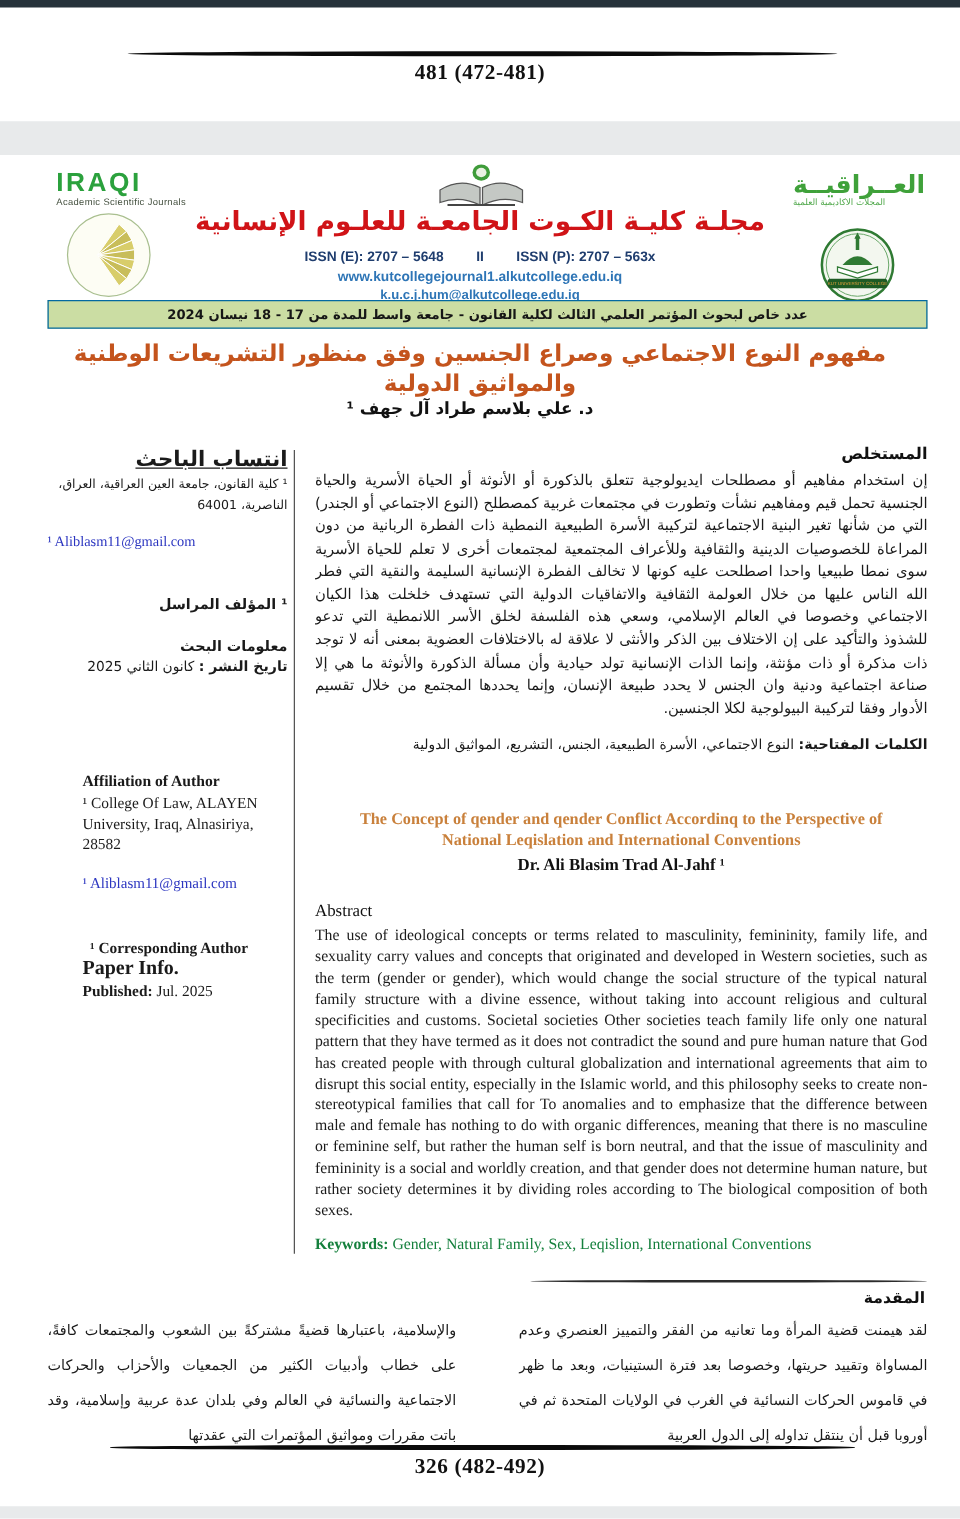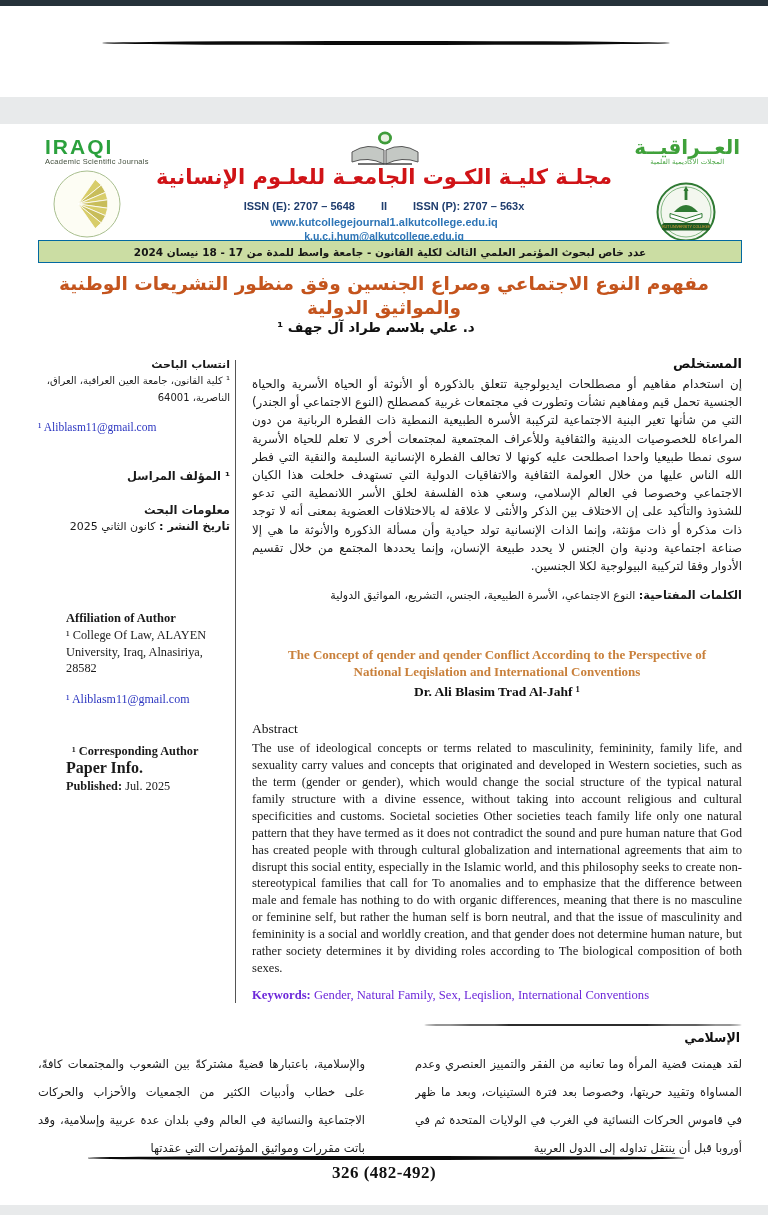--- a/index.html
+++ b/index.html
@@ -32,21 +32,21 @@
                   direction:rtl; color:#d01317; font-weight:bold; font-size:21px;
                   font-family:"DejaVu Sans", sans-serif; }
   .issnline { position:absolute; left:120px; right:120px; top:200px; display:flex;
               justify-content:center; gap:26px; color:#1f3d6e; font-weight:bold;
               font-size:11px; font-family:"Liberation Sans", sans-serif; }
   .weblink { position:absolute; left:120px; right:120px; top:216px; text-align:center;
              color:#2e75b6; font-weight:bold; font-size:11px; font-family:"Liberation Sans", sans-serif; }
   .maillink { position:absolute; left:120px; right:120px; top:230px; text-align:center;
               color:#2e75b6; font-weight:bold; font-size:10.5px; font-family:"Liberation Sans", sans-serif; }
 
-  .iraqia-logo { position:absolute; right:28px; top:136px; text-align:center;
+  .iraqia-logo { position:absolute; right:28px; top:136px; text-align:left;
                  font-family:"DejaVu Sans", sans-serif; direction:rtl; }
   .iraqia-logo .t { color:#3fa13a; font-weight:bold; font-size:20px; line-height:22px; }
   .iraqia-logo .s { color:#4ea749; font-size:7px; }
   .kutlogo { position:absolute; right:52px; top:182px; }
 
   .special-bar { position:absolute; left:38px; right:26px; top:240px; height:23px;
                  background:#cbdda3; border:1px solid #0369a1; display:flex; align-items:center;
                  justify-content:center; direction:rtl; color:#161616; font-weight:bold;
                  font-size:10.5px; font-family:"DejaVu Sans", sans-serif; }
 
@@ -54,21 +54,21 @@
                    color:#c4541d; font-weight:bold; font-size:18.5px; line-height:24px;
                    font-family:"DejaVu Sans", sans-serif; }
   .article-author { position:absolute; left:0; right:16px; top:319px; text-align:center; direction:rtl;
                     color:#111; font-weight:bold; font-size:13.5px; font-family:"DejaVu Sans", sans-serif; }
 
   
   .divider { position:absolute; left:235px; top:360px; width:1.3px; height:643px; background:#555; }
 
   .sidebar { position:absolute; left:38px; top:358px; width:192px; }
   .sb-ar { direction:rtl; text-align:right; font-family:"DejaVu Sans", sans-serif; color:#1a1a1a; }
-  .sb-ar .h { font-weight:bold; font-size:11px; }
+  .sb-ar .h { font-weight:bold; font-size:17px;text-decoration:underline; }
   .sb-ar .aff { font-size:10px; line-height:16.5px; margin-top:2px; }
   .sb-email { direction:ltr; text-align:left; color:#2b35c0; font-size:11.5px;
               font-family:"Liberation Serif", serif; margin-top:15px; }
   .sb-ar .corr { font-weight:bold; font-size:11.5px; margin-top:36px; }
   .sb-ar .pih { font-weight:bold; font-size:11.5px; margin-top:20px; }
   .sb-ar .pub { font-size:11px; margin-top:3px; }
   .sb-ar .pub b { font-size:11.3px; }
 
   .sb-en { margin-top:78px; padding-left:28px; font-family:"Liberation Serif", serif; color:#1a1a1a; }
   .sb-en .h { font-weight:bold; font-size:12.5px; }
@@ -85,41 +85,42 @@
                  font-family:"DejaVu Sans", sans-serif; color:#1a1a1a; margin-top:4px; }
   .abs-ar-kw { direction:rtl; text-align:right; font-size:11px; margin-top:14px;
                font-family:"DejaVu Sans", sans-serif; color:#1a1a1a; }
   .abs-ar-kw b { font-size:11.3px; }
 
   .en-title { text-align:center; color:#c9803b; font-weight:bold; font-size:13px; line-height:17px;
               margin-top:44px; font-family:"Liberation Serif", serif; padding:0 20px; }
   .en-author { text-align:center; font-weight:bold; font-size:13.5px; margin-top:4px; color:#111; }
   .abs-en-h { font-weight:normal; font-size:13.5px; margin-top:21px; color:#111; }
   .abs-en-body { text-align:justify; font-size:12.6px; line-height:16.9px; margin-top:3px; color:#1a1a1a; }
-  .abs-en-kw { font-size:12.6px; margin-top:11px; color:#6d28d9; }
+  .abs-en-kw { font-size:12.6px; margin-top:11px; color:#15803d; }
 
   
   .intro-rule { position:absolute; left:424px; top:1024px; width:318px; height:2px;
                 background:#2c2c2c; border-radius:50%; }
   .intro-h { position:absolute; right:28px; top:1030px; direction:rtl; font-weight:bold;
              font-size:12.5px; font-family:"DejaVu Sans", sans-serif; color:#111; }
   .intro-col { position:absolute; top:1050px; width:327px; height:114px; overflow:hidden;
                direction:rtl; text-align:justify; font-size:11.5px; line-height:28px;
                font-family:"DejaVu Sans", sans-serif; color:#1a1a1a; }
   .intro-col-right { left:415px; }
   .intro-col-left { left:38px; }
 </style>
 </head>
 <body>
 
 <div class="photo">
 
   <div class="topbar"></div>
 
   <div class="lens lens-top"></div>
+  <div class="pageno pageno-top">481 (472-481)</div>
 
   <div class="grayband"></div>
 
   <div class="iraqi-logo">
     <div class="t">IRAQI</div>
     <div class="s">Academic Scientific Journals</div>
   </div>
 
   <div class="sunburst">
     <svg width="70" height="70" viewBox="0 0 70 70">
@@ -218,21 +219,21 @@
     <div class="en-title">The Concept of qender and qender Conflict Accordinq to the Perspective of National Leqislation and International Conventions</div>
     <div class="en-author">Dr. Ali Blasim Trad Al-Jahf ¹</div>
     <div class="abs-en-h">Abstract</div>
     <div class="abs-en-body">The use of ideological concepts or terms related to masculinity, femininity, family life, and sexuality carry values and concepts that originated and developed in Western societies, such as the term (gender or gender), which would change the social structure of the typical natural family structure with a divine essence, without taking into account religious and cultural specificities and customs. Societal societies Other societies teach family life only one natural pattern that they have termed as it does not contradict the sound and pure human nature that God has created people with through cultural globalization and international agreements that aim to disrupt this social entity, especially in the Islamic world, and this philosophy seeks to create non-stereotypical families that call for To anomalies and to emphasize that the difference between male and female has nothing to do with organic differences, meaning that there is no masculine or feminine self, but rather the human self is born neutral, and that the issue of masculinity and femininity is a social and worldly creation, and that gender does not determine human nature, but rather society determines it by dividing roles according to The biological composition of both sexes.</div>
     <div class="abs-en-kw">
       <b>Keywords:</b><span> Gender, Natural Family, Sex, Leqislion, International Conventions</span>
     </div>
   </div>
 
   <div class="intro-rule"></div>
-  <div class="intro-h">الإسلامي</div>
+  <div class="intro-h">المقدمة</div>
   <div class="intro-col intro-col-right">لقد هيمنت قضية المرأة وما تعانيه من الفقر والتمييز العنصري وعدم المساواة وتقييد حريتها، وخصوصا بعد فترة الستينيات، وبعد ما ظهر في قاموس الحركات النسائية في الغرب في الولايات المتحدة ثم في أوروبا قبل أن ينتقل تداوله إلى الدول العربية</div>
   <div class="intro-col intro-col-left">والإسلامية، باعتبارها قضيةً مشتركةً بين الشعوب والمجتمعات كافةً، على خطاب وأدبيات الكثير من الجمعيات والأحزاب والحركات الاجتماعية والنسائية في العالم وفي بلدان عدة عربية وإسلامية، وقد باتت مقررات ومواثيق المؤتمرات التي عقدتها</div>
 
   <div class="lens lens-bottom"></div>
   <div class="pageno pageno-bottom">326 (482-492)</div>
 
   <div class="bottomband"></div>
 </div>
 
 </body></html>

